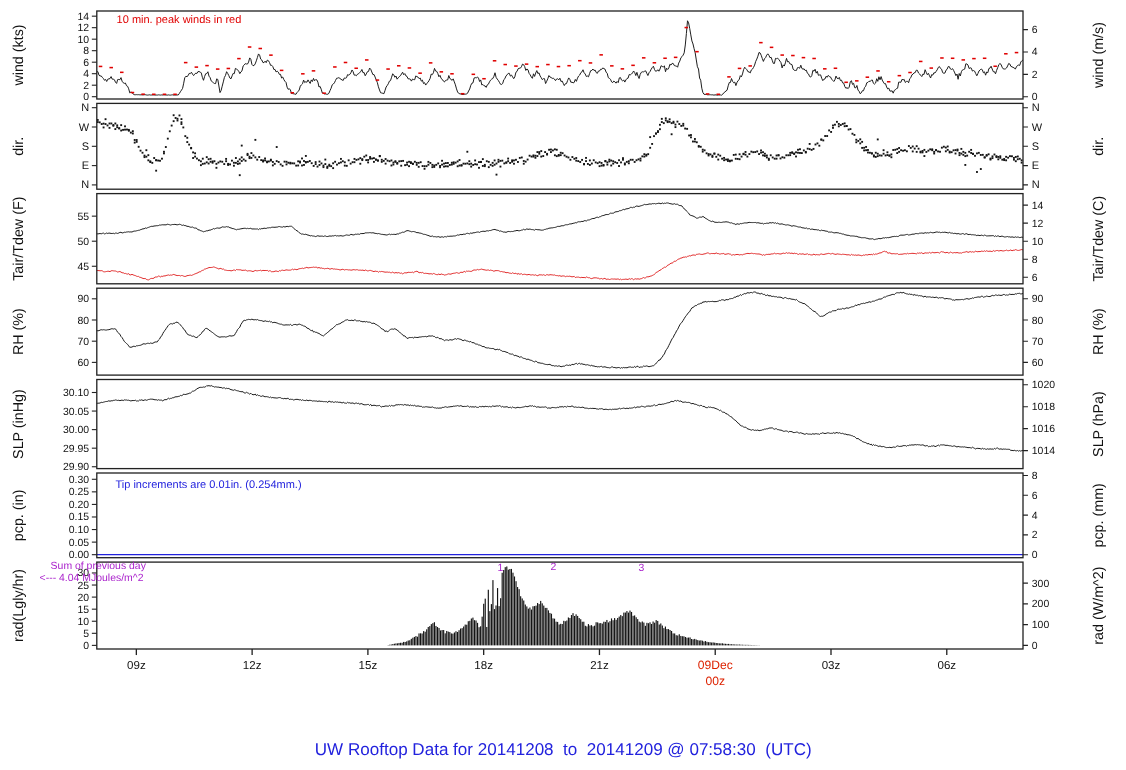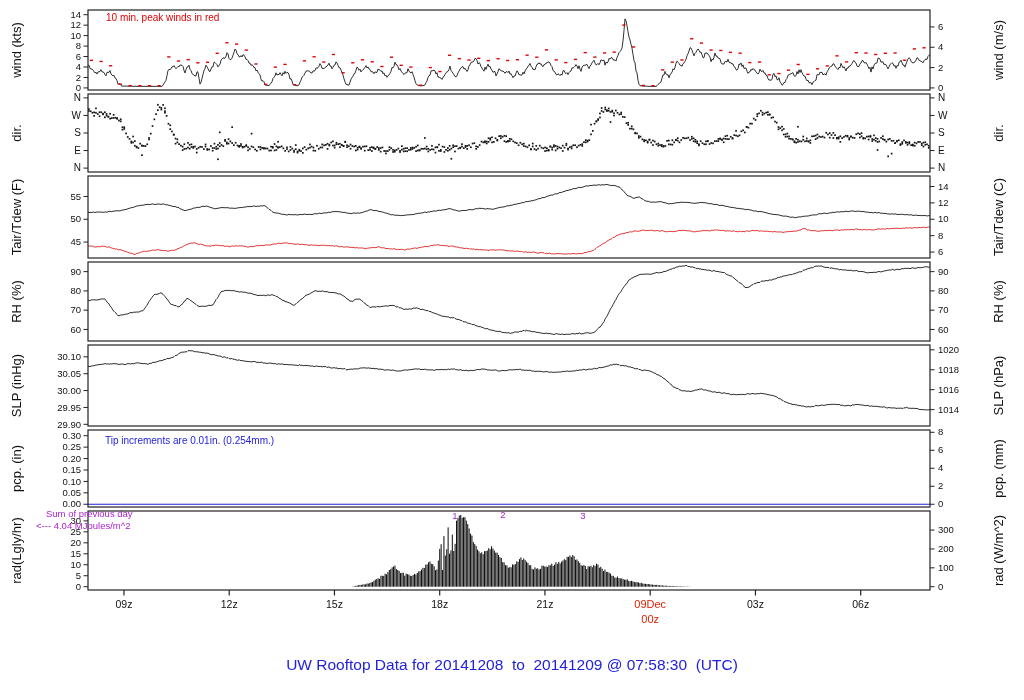--- a/index.html
+++ b/index.html
@@ -4,21 +4,21 @@
 <style>
   html,body{margin:0;padding:0;background:#fff;}
   .page{position:relative;width:1024px;height:700px;background:#ffffff;overflow:hidden;
         font-family:"Liberation Sans",sans-serif;}
   svg text{font-family:"Liberation Sans",sans-serif;}
   .tick{font-size:9.5px;fill:#111;}
   .dirtick{font-size:10px;fill:#111;}
   .atitle{font-size:13px;fill:#111;}
   .xlab{font-size:10.5px;fill:#111;}
   .xlab-red{font-size:11px;fill:#dd2200;}
-  .title-div{position:absolute;left:0;top:656px;width:1024px;text-align:center;
+  .title-div{position:absolute;left:0;top:673px;width:1024px;text-align:center;
              font-size:15.5px;color:#2222dd;white-space:pre;}
 </style>
 </head>
 <body>
 
 <div class="page">
   <svg id="plot" width="1024" height="700" viewBox="0 0 1024 700">
       <path d="M88.0 65.30L89.0 65.18L90.0 68.44L91.0 69.04L92.0 69.01L93.0 70.37L94.0 71.33L95.0 73.00L96.0 72.18L97.0 74.07L98.0 71.99L99.0 71.69L100.0 71.47L101.0 69.62L102.0 71.94L103.0 71.99L104.0 72.49L105.0 74.80L106.0 75.83L107.0 72.30L108.0 72.24L109.0 72.49L110.0 70.56L111.0 73.87L112.0 75.21L113.0 75.80L114.0 75.48L115.0 77.91L116.0 78.46L117.0 80.73L118.0 84.48L119.0 83.66L120.0 84.20L121.0 85.40L122.0 86.04L123.0 86.13L124.0 86.05L125.0 86.12L126.0 86.07L127.0 86.19L128.0 86.22L129.0 86.22L130.0 86.30L131.0 86.16L132.0 86.11L133.0 86.32L134.0 86.46L135.0 86.34L136.0 86.20L137.0 86.43L138.0 86.35L139.0 86.31L140.0 86.25L141.0 86.42L142.0 86.38L143.0 86.44L144.0 86.23L145.0 86.32L146.0 86.44L147.0 86.29L148.0 86.39L149.0 86.23L150.0 86.32L151.0 86.32L152.0 86.50L153.0 86.25L154.0 86.43L155.0 86.47L156.0 86.30L157.0 86.22L158.0 86.48L159.0 86.37L160.0 86.38L161.0 86.32L162.0 86.40L163.0 85.03L164.0 83.40L165.0 81.93L166.0 80.34L167.0 75.63L168.0 70.41L169.0 69.48L170.0 69.60L171.0 68.82L172.0 66.71L173.0 66.91L174.0 65.66L175.0 67.38L176.0 68.72L177.0 67.47L178.0 66.41L179.0 66.80L180.0 65.03L181.0 65.16L182.0 65.36L183.0 66.38L184.0 70.37L185.0 73.00L186.0 69.54L187.0 67.05L188.0 66.86L189.0 65.23L190.0 69.27L191.0 70.52L192.0 73.53L193.0 74.37L194.0 75.21L195.0 75.93L196.0 76.01L197.0 71.70L198.0 72.27L199.0 78.14L200.0 84.17L201.0 82.29L202.0 78.38L203.0 74.45L204.0 70.39L205.0 68.54L206.0 65.18L207.0 66.76L208.0 68.70L209.0 70.98L210.0 71.64L211.0 68.94L212.0 66.69L213.0 66.92L214.0 62.20L215.0 62.62L216.0 63.63L217.0 64.66L218.0 66.94L219.0 65.33L220.0 64.43L221.0 60.05L222.0 59.12L223.0 57.84L224.0 58.18L225.0 58.20L226.0 56.44L227.0 52.63L228.0 53.85L229.0 58.52L230.0 59.73L231.0 59.51L232.0 58.09L233.0 55.30L234.0 52.27L235.0 49.03L236.0 50.12L237.0 53.73L238.0 54.55L239.0 56.81L240.0 56.96L241.0 55.59L242.0 56.97L243.0 54.67L244.0 55.14L245.0 56.81L246.0 59.46L247.0 59.34L248.0 60.52L249.0 63.19L250.0 63.12L251.0 65.39L252.0 64.71L253.0 65.57L254.0 67.66L255.0 67.57L256.0 70.93L257.0 70.00L258.0 72.26L259.0 73.85L260.0 74.88L261.0 79.24L262.0 81.21L263.0 80.62L264.0 81.78L265.0 85.00L266.0 85.07L267.0 85.29L268.0 85.45L269.0 85.76L270.0 84.19L271.0 83.12L272.0 81.86L273.0 78.29L274.0 77.15L275.0 76.16L276.0 72.79L277.0 75.05L278.0 74.27L279.0 74.76L280.0 72.63L281.0 74.39L282.0 75.86L283.0 72.63L284.0 74.13L285.0 71.28L286.0 73.41L287.0 72.33L288.0 72.62L289.0 74.68L290.0 79.11L291.0 78.57L292.0 81.09L293.0 84.52L294.0 84.70L295.0 85.43L296.0 85.41L297.0 85.67L298.0 85.64L299.0 84.84L300.0 82.36L301.0 80.20L302.0 77.16L303.0 76.43L304.0 75.28L305.0 73.15L306.0 71.16L307.0 71.02L308.0 70.60L309.0 71.27L310.0 72.07L311.0 72.71L312.0 73.13L313.0 70.87L314.0 71.10L315.0 70.64L316.0 67.84L317.0 68.28L318.0 67.63L319.0 66.15L320.0 63.61L321.0 65.12L322.0 68.28L323.0 68.25L324.0 68.82L325.0 67.47L326.0 67.02L327.0 65.86L328.0 65.06L329.0 63.16L330.0 66.14L331.0 65.91L332.0 68.87L333.0 67.19L334.0 65.20L335.0 64.97L336.0 61.88L337.0 62.90L338.0 65.42L339.0 67.80L340.0 67.75L341.0 70.04L342.0 72.60L343.0 74.91L344.0 78.87L345.0 81.79L346.0 84.33L347.0 84.54L348.0 84.84L349.0 85.19L350.0 82.30L351.0 79.14L352.0 77.77L353.0 76.14L354.0 73.75L355.0 73.30L356.0 70.20L357.0 67.10L358.0 68.07L359.0 70.23L360.0 69.12L361.0 71.98L362.0 70.74L363.0 69.63L364.0 68.86L365.0 67.25L366.0 65.65L367.0 67.95L368.0 66.92L369.0 68.99L370.0 69.47L371.0 71.69L372.0 71.64L373.0 72.03L374.0 73.74L375.0 71.86L376.0 72.35L377.0 72.47L378.0 69.01L379.0 69.70L380.0 70.06L381.0 71.49L382.0 70.92L383.0 73.79L384.0 72.80L385.0 75.93L386.0 75.17L387.0 77.33L388.0 75.83L389.0 74.90L390.0 73.26L391.0 71.32L392.0 67.38L393.0 67.84L394.0 66.16L395.0 62.16L396.0 64.59L397.0 64.84L398.0 66.78L399.0 69.80L400.0 68.49L401.0 71.27L402.0 72.08L403.0 73.62L404.0 74.56L405.0 73.15L406.0 72.82L407.0 72.62L408.0 68.67L409.0 71.36L410.0 72.15L411.0 73.06L412.0 71.68L413.0 74.41L414.0 77.11L415.0 80.81L416.0 83.62L417.0 84.87L418.0 85.26L419.0 85.48L420.0 85.73L421.0 85.95L422.0 85.66L423.0 85.62L424.0 85.43L425.0 84.84L426.0 82.73L427.0 80.91L428.0 77.52L429.0 75.64L430.0 75.32L431.0 70.94L432.0 70.55L433.0 70.83L434.0 69.95L435.0 71.00L436.0 74.10L437.0 72.64L438.0 77.23L439.0 76.78L440.0 77.99L441.0 78.13L442.0 79.44L443.0 77.11L444.0 76.56L445.0 74.37L446.0 72.84L447.0 71.90L448.0 71.39L449.0 69.41L450.0 66.15L451.0 70.36L452.0 71.87L453.0 73.10L454.0 74.81L455.0 76.59L456.0 76.79L457.0 75.86L458.0 72.43L459.0 71.50L460.0 68.97L461.0 68.04L462.0 66.72L463.0 66.66L464.0 69.20L465.0 68.24L466.0 69.89L467.0 71.51L468.0 69.93L469.0 65.71L470.0 64.93L471.0 62.53L472.0 62.05L473.0 61.99L474.0 60.70L475.0 58.29L476.0 58.82L477.0 60.51L478.0 64.03L479.0 62.72L480.0 63.44L481.0 66.74L482.0 68.02L483.0 69.98L484.0 71.20L485.0 67.10L486.0 69.48L487.0 66.41L488.0 64.17L489.0 66.92L490.0 66.19L491.0 69.05L492.0 70.58L493.0 72.41L494.0 71.50L495.0 71.52L496.0 75.94L497.0 73.92L498.0 71.60L499.0 68.69L500.0 70.03L501.0 70.44L502.0 71.26L503.0 71.11L504.0 71.83L505.0 73.30L506.0 71.86L507.0 71.58L508.0 72.59L509.0 71.07L510.0 74.16L511.0 73.59L512.0 75.69L513.0 77.77L514.0 76.07L515.0 76.00L516.0 73.21L517.0 70.83L518.0 72.11L519.0 74.82L520.0 74.65L521.0 75.33L522.0 74.93L523.0 72.19L524.0 73.94L525.0 71.03L526.0 69.13L527.0 68.23L528.0 66.09L529.0 65.39L530.0 63.41L531.0 66.17L532.0 67.22L533.0 69.52L534.0 69.12L535.0 69.82L536.0 66.79L537.0 64.26L538.0 64.06L539.0 62.73L540.0 64.11L541.0 63.72L542.0 65.93L543.0 66.69L544.0 64.62L545.0 64.58L546.0 62.94L547.0 63.07L548.0 61.73L549.0 62.43L550.0 62.83L551.0 65.58L552.0 66.65L553.0 70.58L554.0 71.25L555.0 72.13L556.0 74.46L557.0 75.06L558.0 73.72L559.0 74.39L560.0 75.61L561.0 74.07L562.0 75.12L563.0 70.84L564.0 70.45L565.0 72.78L566.0 73.67L567.0 72.62L568.0 74.61L569.0 72.67L570.0 71.33L571.0 71.05L572.0 67.75L573.0 68.04L574.0 67.36L575.0 66.36L576.0 64.54L577.0 65.95L578.0 68.68L579.0 65.76L580.0 69.16L581.0 71.37L582.0 67.57L583.0 65.77L584.0 65.26L585.0 65.35L586.0 64.75L587.0 64.41L588.0 66.69L589.0 68.67L590.0 66.14L591.0 64.96L592.0 62.90L593.0 61.39L594.0 60.22L595.0 63.15L596.0 64.80L597.0 64.56L598.0 63.42L599.0 64.74L600.0 62.81L601.0 59.74L602.0 60.43L603.0 60.82L604.0 59.90L605.0 65.19L606.0 62.00L607.0 63.15L608.0 61.90L609.0 58.43L610.0 59.16L611.0 57.61L612.0 57.71L613.0 59.60L614.0 59.91L615.0 60.08L616.0 61.10L617.0 57.33L618.0 55.53L619.0 52.47L620.0 51.47L621.0 50.16L622.0 48.06L623.0 40.87L624.0 30.43L625.0 18.89L626.0 20.82L627.0 25.78L628.0 31.72L629.0 37.23L630.0 39.98L631.0 44.26L632.0 48.10L633.0 54.49L634.0 60.66L635.0 62.74L636.0 70.98L637.0 72.92L638.0 80.22L639.0 84.19L640.0 85.72L641.0 85.78L642.0 85.88L643.0 86.14L644.0 86.17L645.0 86.13L646.0 86.14L647.0 86.23L648.0 86.20L649.0 86.47L650.0 86.26L651.0 86.29L652.0 86.53L653.0 86.34L654.0 86.39L655.0 86.32L656.0 86.53L657.0 85.73L658.0 84.32L659.0 83.66L660.0 82.68L661.0 81.98L662.0 77.99L663.0 74.99L664.0 74.99L665.0 71.39L666.0 74.05L667.0 75.23L668.0 74.64L669.0 77.80L670.0 74.93L671.0 73.25L672.0 72.41L673.0 68.79L674.0 69.88L675.0 67.23L676.0 63.27L677.0 61.13L678.0 62.38L679.0 63.40L680.0 65.27L681.0 65.35L682.0 66.33L683.0 63.64L684.0 62.91L685.0 61.31L686.0 59.19L687.0 55.84L688.0 53.71L689.0 51.08L690.0 47.67L691.0 48.14L692.0 50.24L693.0 53.20L694.0 55.83L695.0 53.37L696.0 52.34L697.0 50.13L698.0 48.94L699.0 50.28L700.0 52.49L701.0 52.03L702.0 54.78L703.0 57.61L704.0 57.73L705.0 53.04L706.0 53.35L707.0 52.88L708.0 54.11L709.0 55.51L710.0 56.98L711.0 61.76L712.0 58.95L713.0 60.05L714.0 57.13L715.0 53.07L716.0 56.21L717.0 55.86L718.0 57.96L719.0 58.33L720.0 58.78L721.0 62.85L722.0 63.84L723.0 64.04L724.0 64.06L725.0 61.51L726.0 61.42L727.0 62.06L728.0 59.27L729.0 62.30L730.0 62.87L731.0 62.61L732.0 64.12L733.0 63.78L734.0 66.58L735.0 67.23L736.0 69.55L737.0 70.09L738.0 68.64L739.0 63.96L740.0 64.69L741.0 62.95L742.0 66.49L743.0 64.84L744.0 68.48L745.0 68.16L746.0 68.06L747.0 71.13L748.0 73.33L749.0 72.01L750.0 71.74L751.0 69.32L752.0 70.27L753.0 68.49L754.0 69.66L755.0 69.95L756.0 71.93L757.0 73.03L758.0 74.09L759.0 72.65L760.0 69.14L761.0 71.15L762.0 71.65L763.0 70.35L764.0 73.20L765.0 72.88L766.0 75.32L767.0 75.53L768.0 78.70L769.0 80.26L770.0 79.64L771.0 80.58L772.0 79.21L773.0 74.26L774.0 73.35L775.0 76.72L776.0 75.77L777.0 79.70L778.0 79.82L779.0 77.73L780.0 81.91L781.0 82.94L782.0 85.19L783.0 84.37L784.0 82.43L785.0 82.46L786.0 79.53L787.0 78.38L788.0 75.23L789.0 74.92L790.0 73.84L791.0 74.03L792.0 73.04L793.0 72.72L794.0 75.72L795.0 76.45L796.0 75.50L797.0 71.55L798.0 73.95L799.0 69.78L800.0 72.57L801.0 69.63L802.0 72.77L803.0 74.60L804.0 76.13L805.0 76.02L806.0 79.06L807.0 80.84L808.0 80.14L809.0 82.77L810.0 82.83L811.0 82.56L812.0 84.69L813.0 82.20L814.0 81.64L815.0 80.48L816.0 80.19L817.0 74.65L818.0 74.65L819.0 74.82L820.0 72.11L821.0 72.61L822.0 72.22L823.0 74.98L824.0 74.03L825.0 73.88L826.0 75.21L827.0 71.56L828.0 70.60L829.0 68.05L830.0 67.44L831.0 66.21L832.0 66.00L833.0 63.80L834.0 63.91L835.0 66.39L836.0 67.21L837.0 68.57L838.0 69.60L839.0 67.33L840.0 67.74L841.0 63.36L842.0 65.73L843.0 67.92L844.0 66.68L845.0 68.88L846.0 70.90L847.0 67.85L848.0 68.32L849.0 66.17L850.0 66.35L851.0 64.90L852.0 63.49L853.0 61.32L854.0 60.49L855.0 62.21L856.0 62.93L857.0 66.07L858.0 66.62L859.0 66.43L860.0 63.80L861.0 62.99L862.0 60.53L863.0 60.57L864.0 62.69L865.0 63.11L866.0 62.44L867.0 64.15L868.0 66.32L869.0 68.76L870.0 67.30L871.0 72.09L872.0 66.83L873.0 69.10L874.0 65.17L875.0 63.54L876.0 63.21L877.0 62.83L878.0 58.02L879.0 58.18L880.0 59.14L881.0 62.32L882.0 61.62L883.0 61.94L884.0 64.61L885.0 64.12L886.0 64.65L887.0 66.85L888.0 68.90L889.0 66.84L890.0 64.47L891.0 63.74L892.0 62.72L893.0 63.36L894.0 66.14L895.0 65.30L896.0 68.35L897.0 65.48L898.0 66.12L899.0 62.30L900.0 61.87L901.0 60.20L902.0 62.74L903.0 65.19L904.0 65.12L905.0 67.11L906.0 64.03L907.0 61.50L908.0 58.74L909.0 57.81L910.0 58.48L911.0 61.09L912.0 62.57L913.0 62.76L914.0 62.64L915.0 61.82L916.0 60.01L917.0 57.68L918.0 58.17L919.0 60.32L920.0 60.74L921.0 61.33L922.0 61.61L923.0 62.86L924.0 60.83L925.0 59.51L926.0 59.12L927.0 59.47L928.0 56.36L929.0 55.22L930.0 54.59" fill="none" stroke="#1a1a1a" stroke-width="0.9"></path>
       <rect x="89.8" y="59.70" width="3.2" height="1.4" fill="#e00000"></rect>
       <rect x="99.5" y="60.75" width="3.2" height="1.4" fill="#e00000"></rect>

